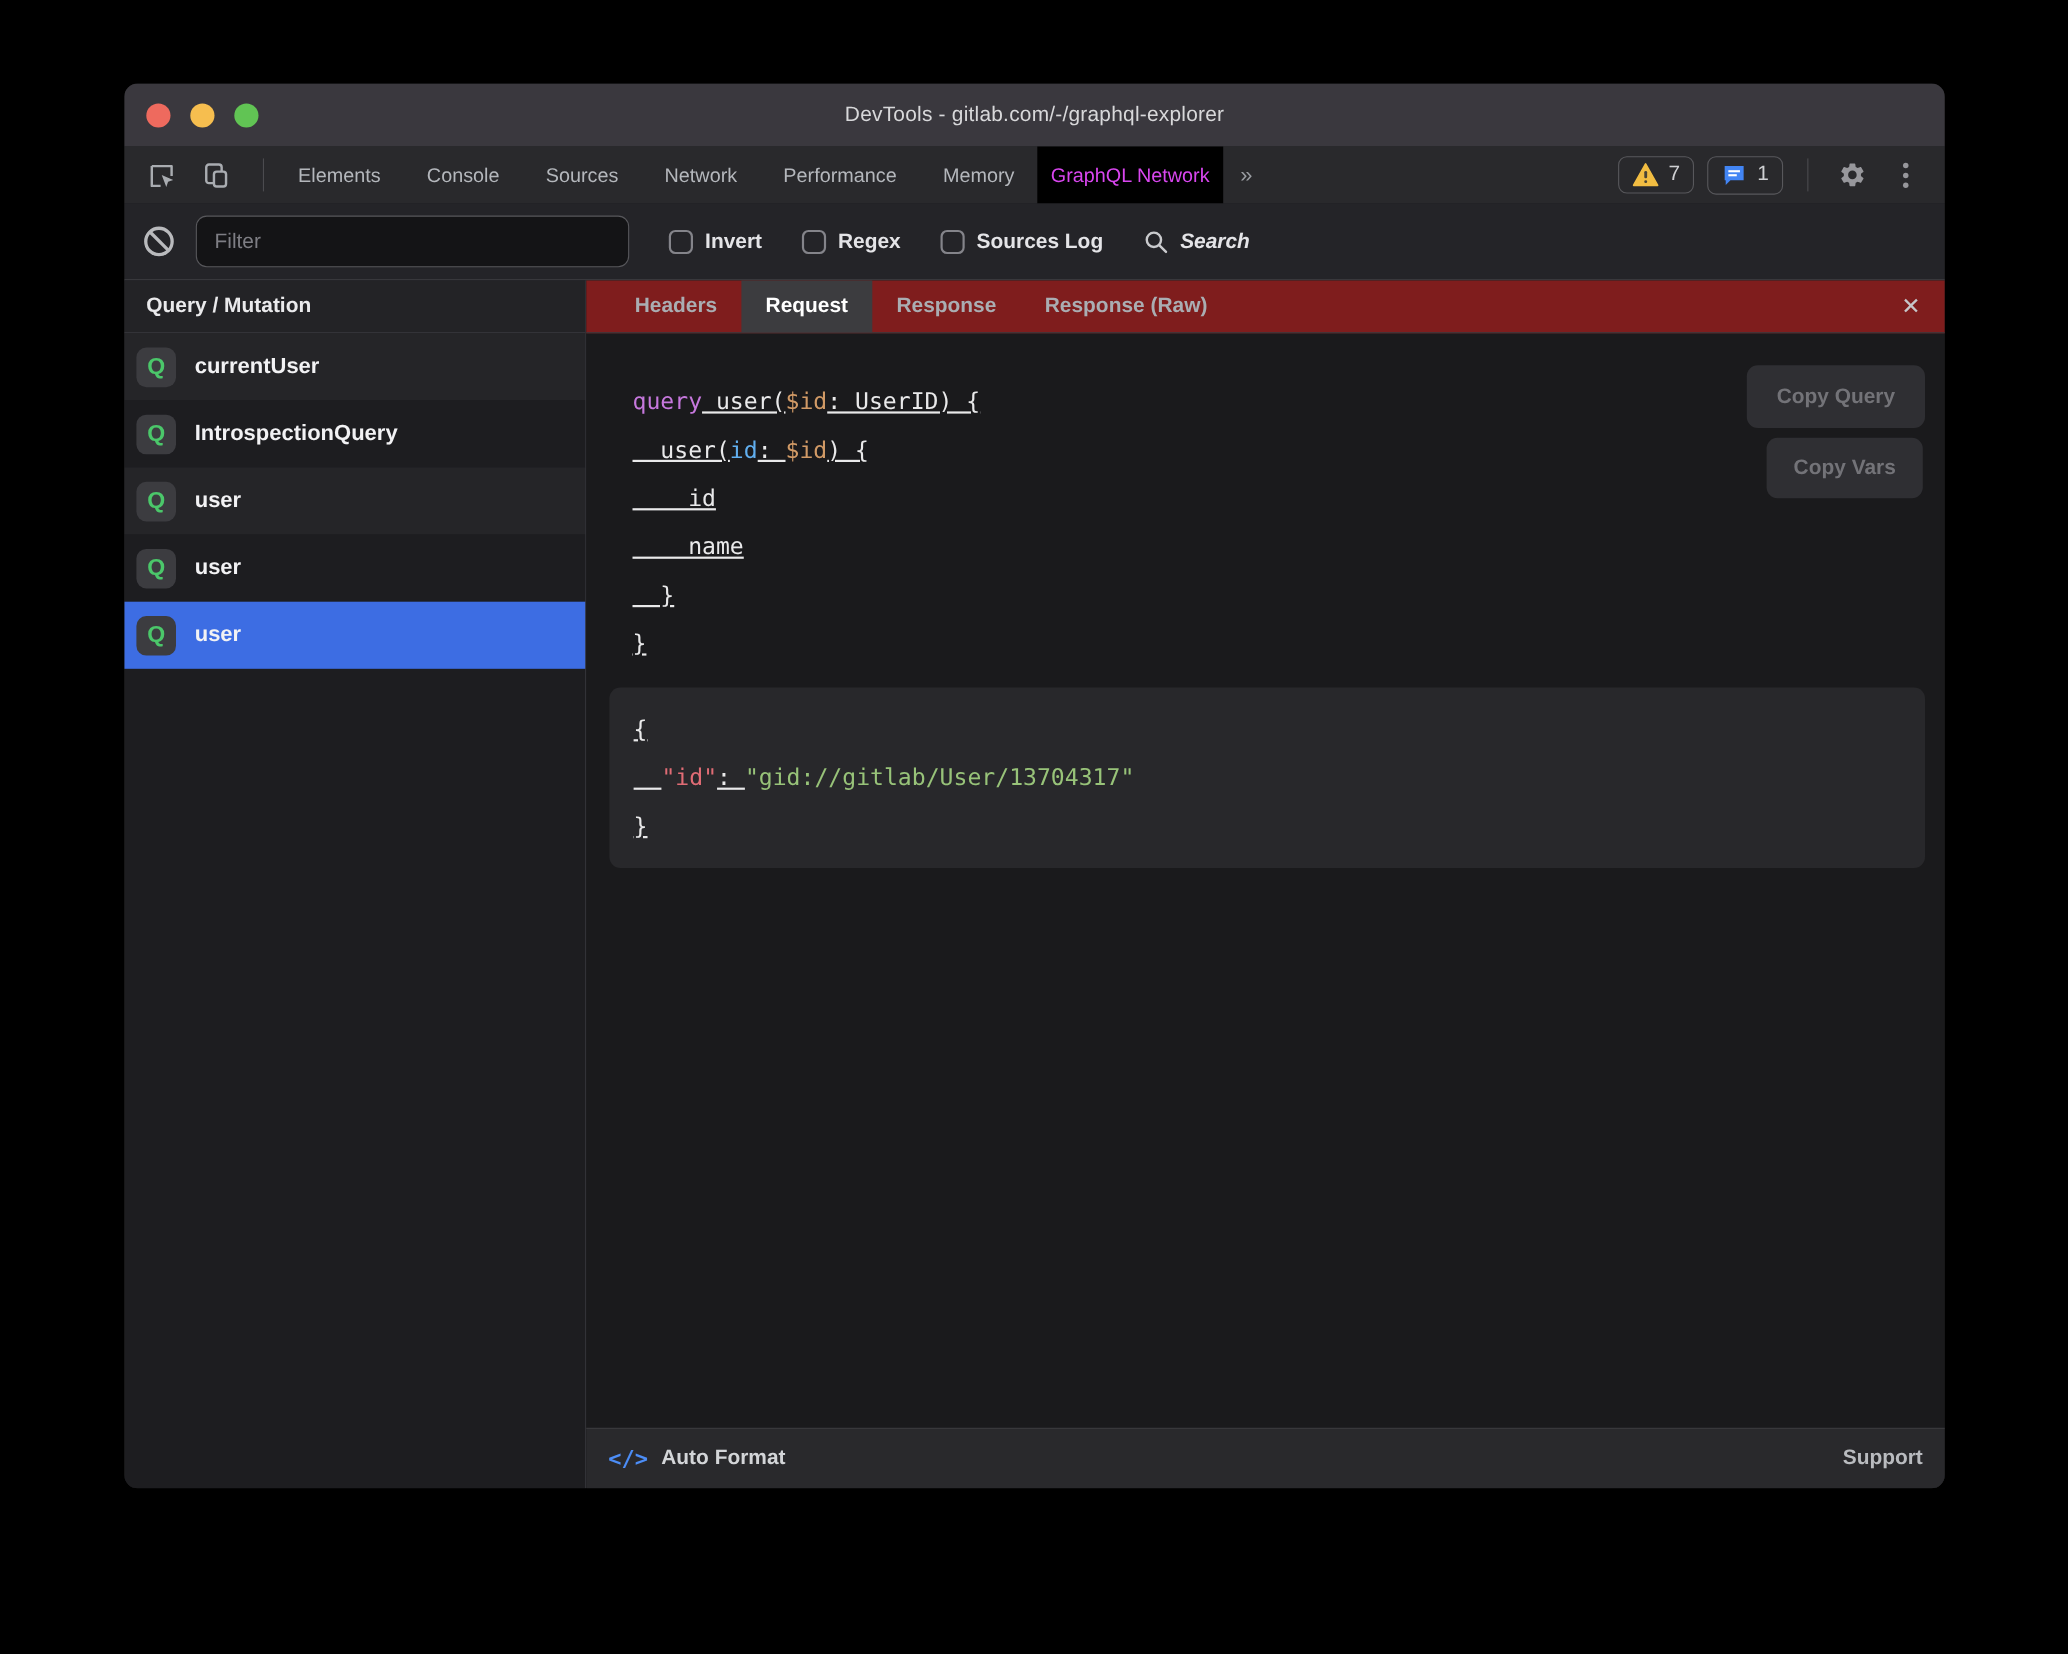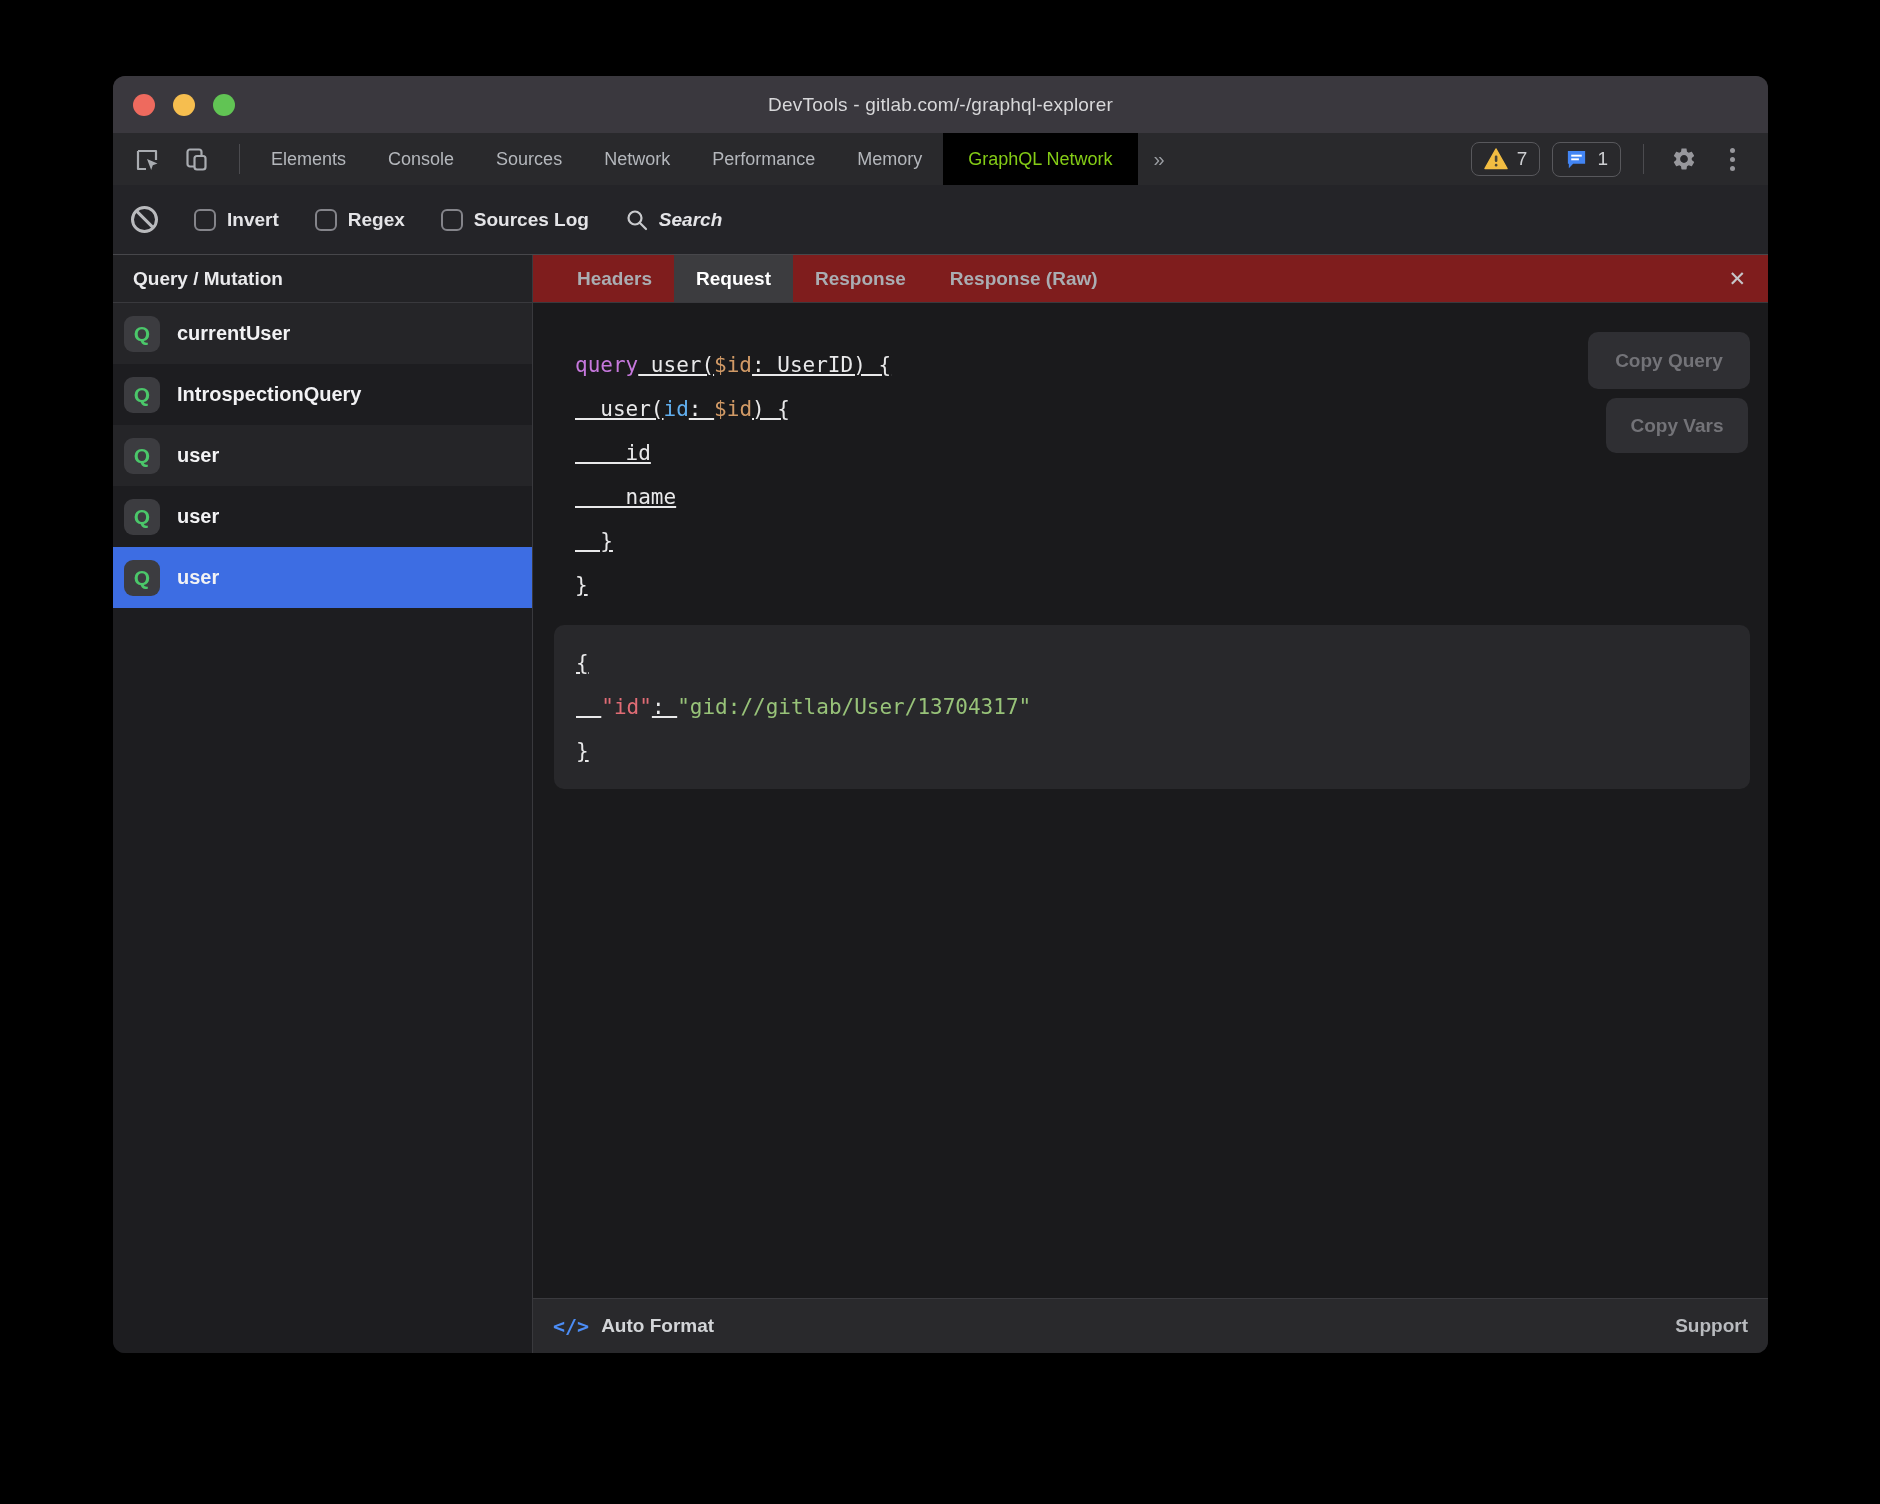--- a/index.html
+++ b/index.html
@@ -17,21 +17,21 @@
   .light { width:22px; height:22px; border-radius:50%; }
   .light.red { background:#ee6a5e; } .light.yellow { background:#f6be4f; } .light.green { background:#61c454; }
   .win-title { font-size:19px; font-weight:normal; color:#d8d8da; letter-spacing:.2px; }
 
   
   .toolbar { height:52px; flex:none; background:#29292c; display:flex; align-items:stretch; }
   .tool-icons { display:flex; align-items:center; padding-left:16px; gap:16px; }
   .icon-btn { display:flex; align-items:center; justify-content:center; width:34px; height:34px; }
   .vdiv { width:1px; height:30px; background:#4b4b4f; align-self:center; margin:0 10px; }
   .tool-tab { display:flex; align-items:center; padding:0 21px; font-size:18px; color:#b4b7bc; cursor:default; }
-  .tool-tab.selected { background:#000; color:#84cc16; padding:0 25px; }
+  .tool-tab.selected { background:#000; color:#d946ef; padding:0 12px; }
   .more-chev { display:flex; align-items:center; padding:0 16px; font-size:20px; color:#9a9da2; }
   .tool-spacer { flex:1; }
   .tool-right { display:flex; align-items:center; padding-right:18px; gap:12px; }
   .count-badge { display:flex; align-items:center; gap:9px; border:1.5px solid #58585c; border-radius:8px;
                  padding:5px 12px; font-size:19px; color:#cfd0d3; }
   .gear-btn, .dots-btn { display:flex; align-items:center; justify-content:center; width:36px; height:36px; }
   .dots { display:flex; flex-direction:column; gap:4px; }
   .dots i { width:5px; height:5px; border-radius:50%; background:#97979c; }
 
   
@@ -187,20 +187,21 @@
             <i></i>
             <i></i>
             <i></i>
           </span>
       </span>
     </div>
   </div>
 
   <div class="filterbar">
     <span class="block-icon"></span>
+    <input class="filter-input" type="text" placeholder="Filter" style="">
     <div class="chk-group">
       <span class="chk-box"></span>
       <span class="chk-label">Invert</span>
     </div>
     <div class="chk-group">
       <span class="chk-box"></span>
       <span class="chk-label">Regex</span>
     </div>
     <div class="chk-group">
       <span class="chk-box"></span>

